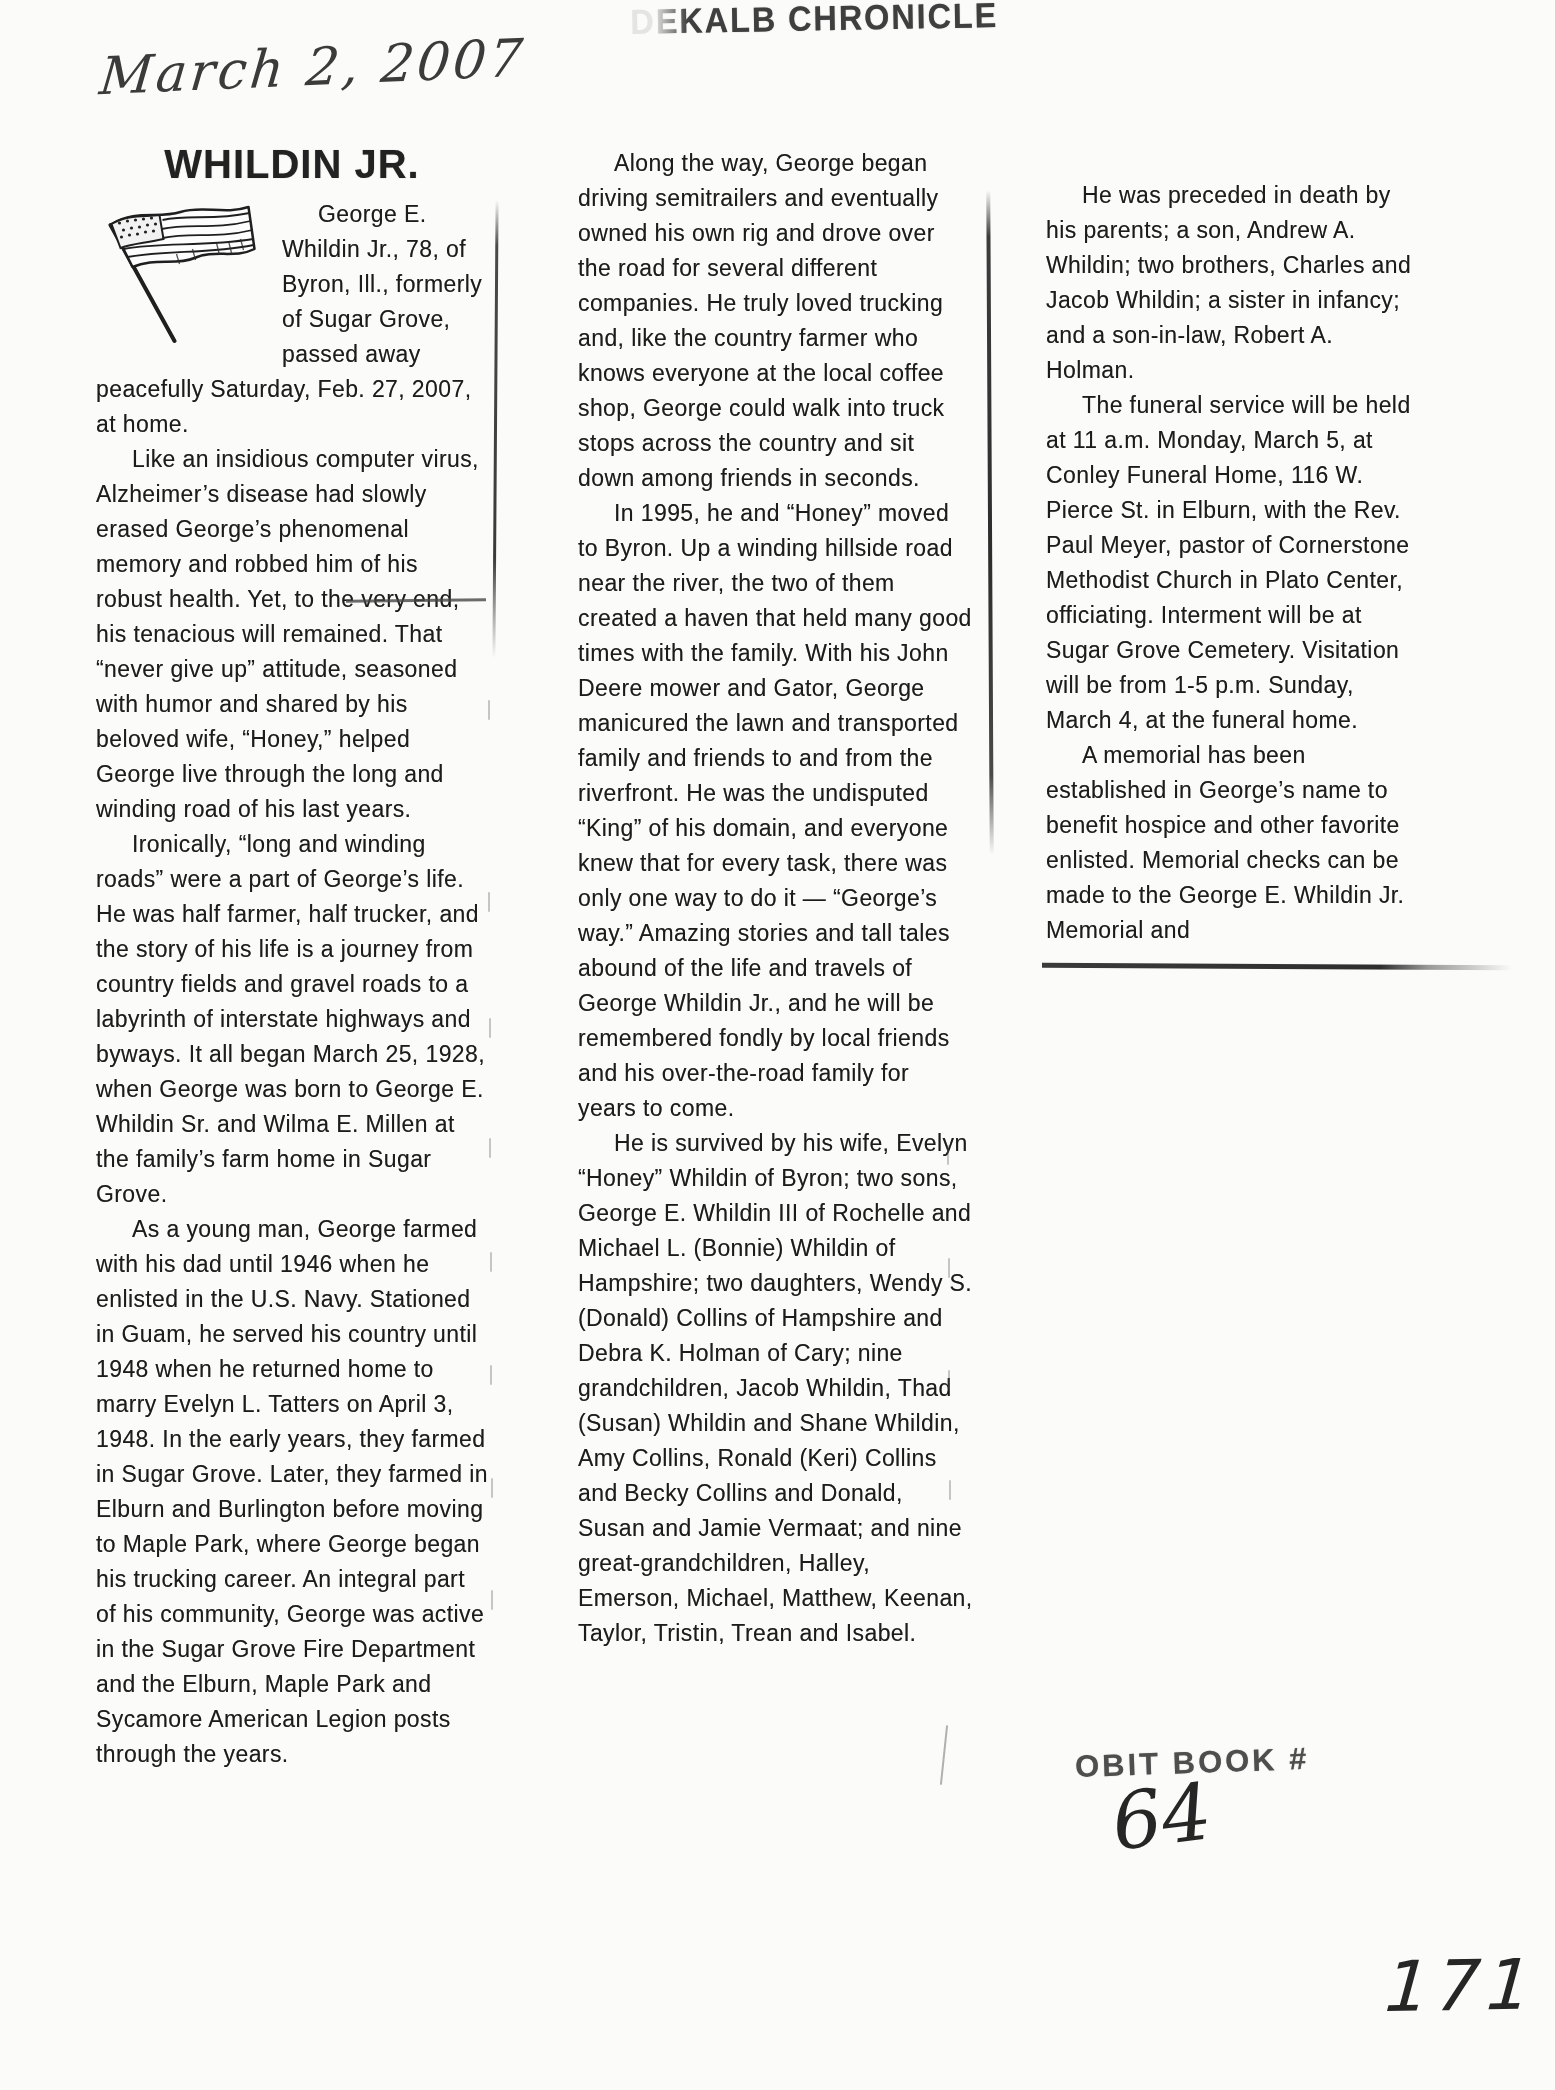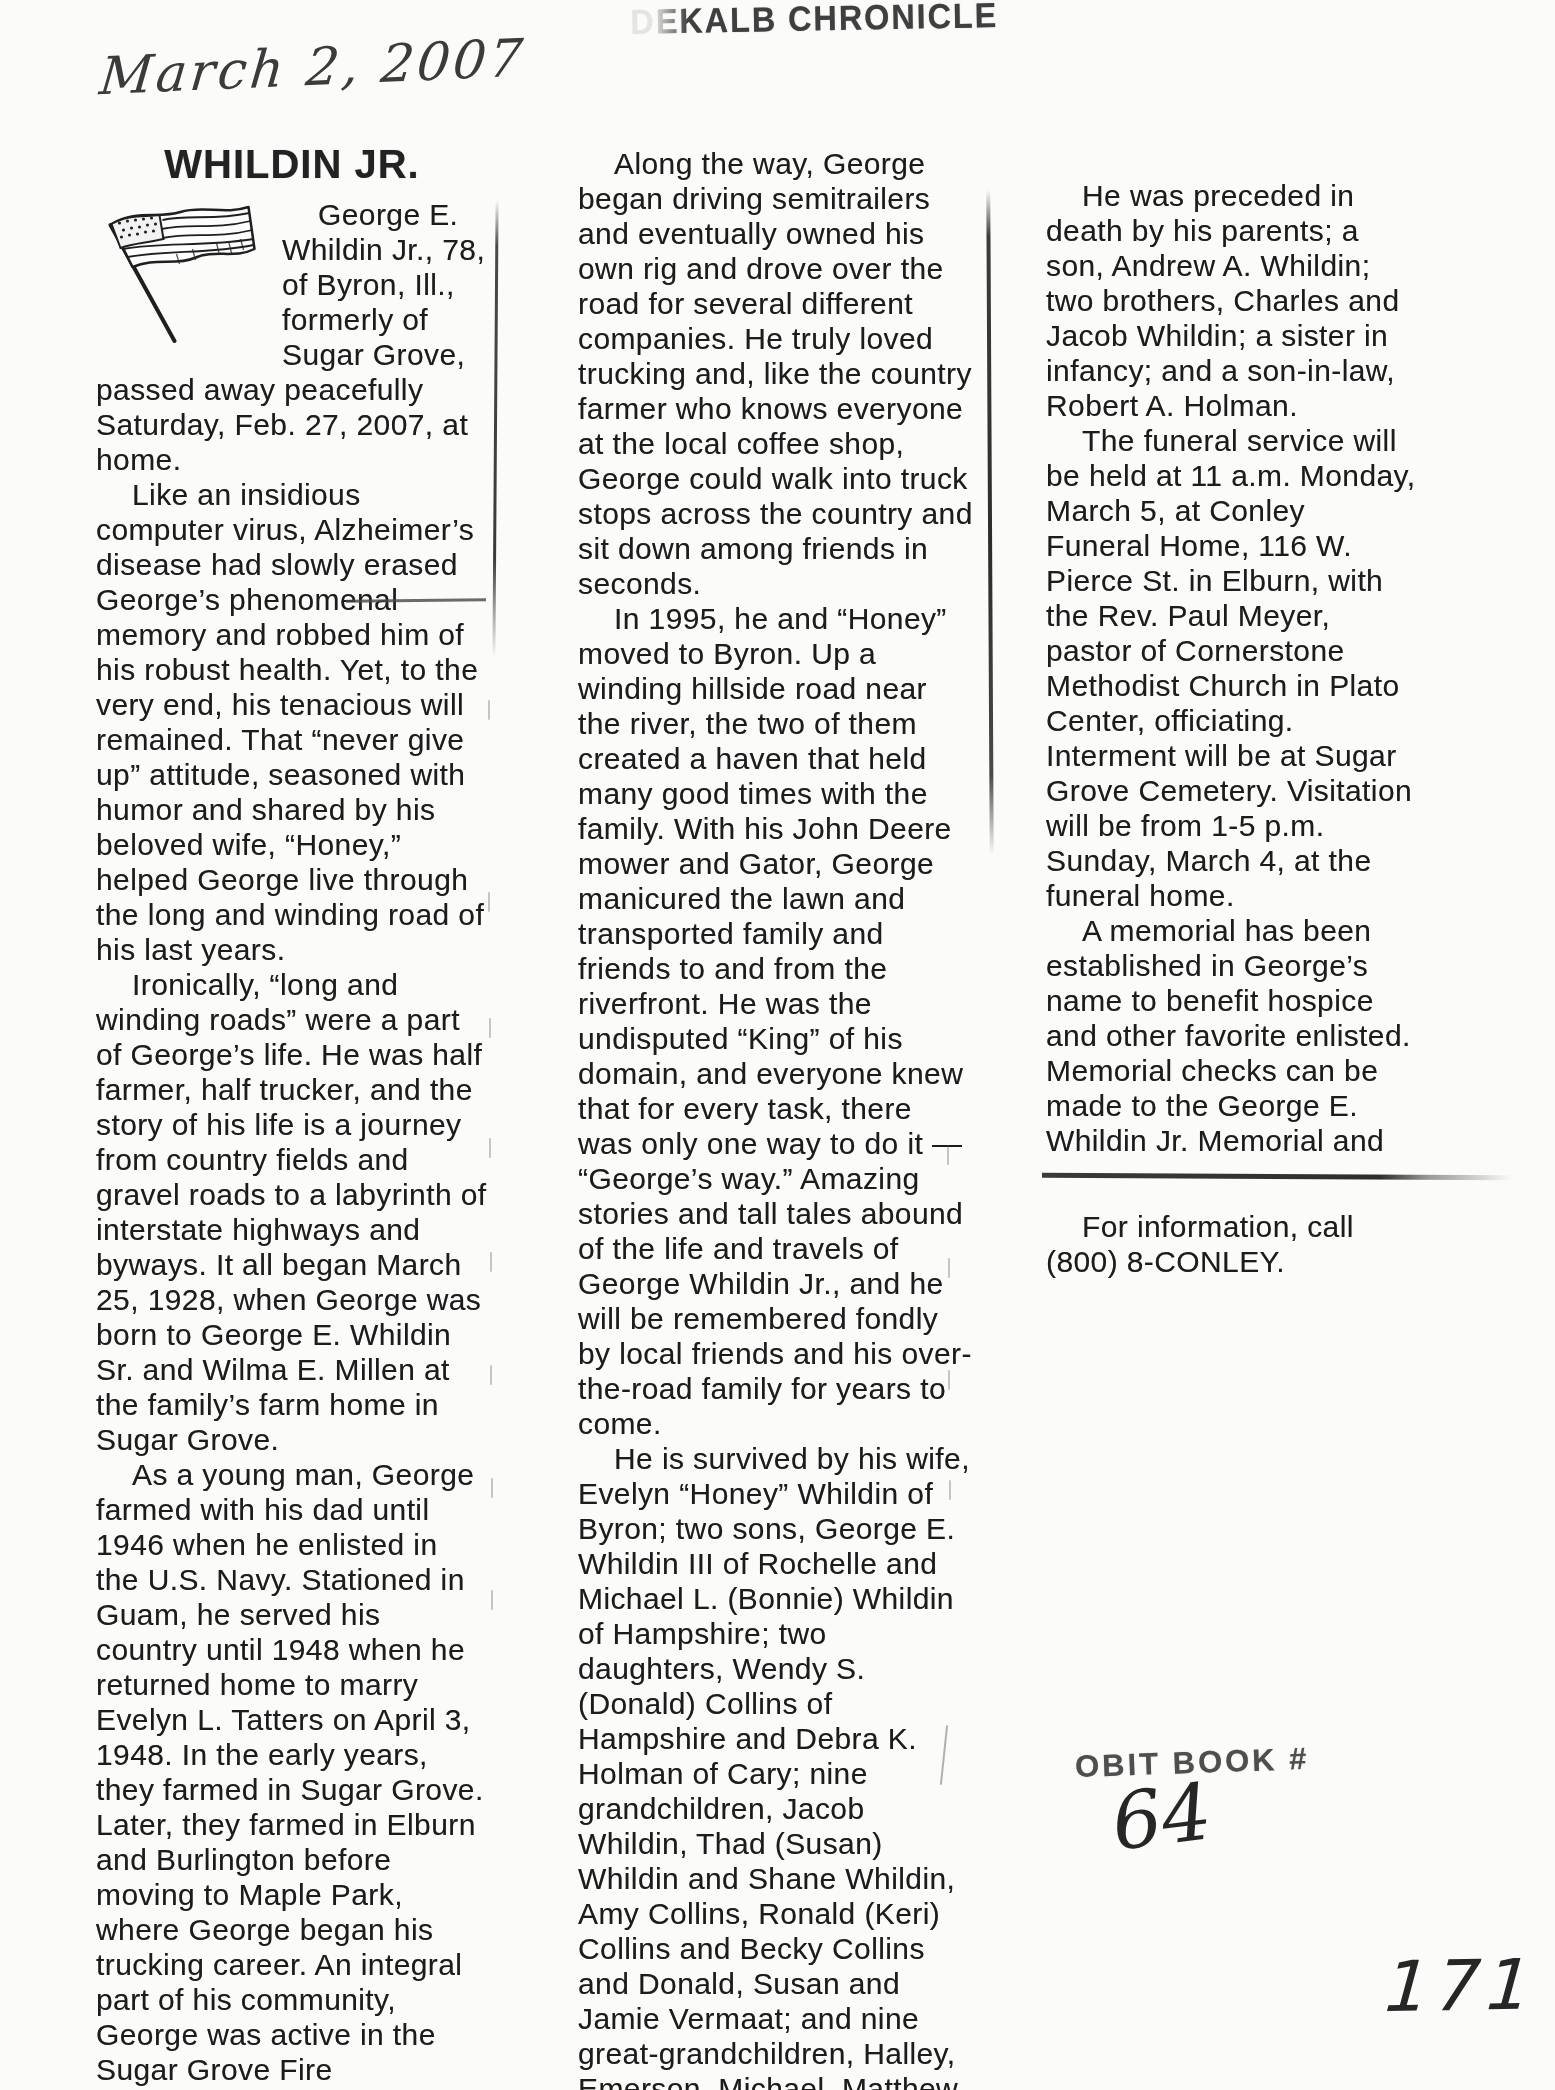--- a/index.html
+++ b/index.html
@@ -61,21 +61,21 @@
   .col1{left:96px;top:142px;width:392px;}
   .col2{left:578px;top:146px;width:396px;}
   .col3{left:1046px;top:178px;width:372px;}
   .headline{
     text-align:center;font-weight:bold;
     font-size:40px;line-height:45px;letter-spacing:1px;
     color:#222;margin-bottom:10px;
     text-shadow:0 0 1px rgba(40,40,40,.4);
   }
   .para{
-    font-size:30px;line-height:35px;letter-spacing:0.4px;
+    font-size:23px;line-height:35px;letter-spacing:0.4px;
     text-indent:36px;margin:0;color:#1c1c1c;
     text-shadow:0 0 0.5px rgba(35,35,35,.45);
   }
   .para.no-indent{text-indent:0;}
   .flag{
     float:left;width:176px;height:150px;
     margin:2px 10px 0 0;
   }
   .tear-line{
     width:470px;height:5px;margin:16px 0 30px -4px;
@@ -166,21 +166,20 @@
     <p class="para">Along the way, George began driving semitrailers and eventually owned his own rig and drove over the road for several different companies. He truly loved trucking and, like the country farmer who knows everyone at the local coffee shop, George could walk into truck stops across the country and sit down among friends in seconds.</p>
     <p class="para">In 1995, he and “Honey” moved to Byron. Up a winding hillside road near the river, the two of them created a haven that held many good times with the family. With his John Deere mower and Gator, George manicured the lawn and transported family and friends to and from the riverfront. He was the undisputed “King” of his domain, and everyone knew that for every task, there was only one way to do it — “George’s way.” Amazing stories and tall tales abound of the life and travels of George Whildin Jr., and he will be remembered fondly by local friends and his over-the-road family for years to come.</p>
     <p class="para">He is survived by his wife, Evelyn “Honey” Whildin of Byron; two sons, George E. Whildin III of Rochelle and Michael L. (Bonnie) Whildin of Hampshire; two daughters, Wendy S. (Donald) Collins of Hampshire and Debra K. Holman of Cary; nine grandchildren, Jacob Whildin, Thad (Susan) Whildin and Shane Whildin, Amy Collins, Ronald (Keri) Collins and Becky Collins and Donald, Susan and Jamie Vermaat; and nine great-grandchildren, Halley, Emerson, Michael, Matthew, Keenan, Taylor, Tristin, Trean and Isabel.</p>
   </div>
 
   <div class="col col3">
     <p class="para">He was preceded in death by his parents; a son, Andrew A. Whildin; two brothers, Charles and Jacob Whildin; a sister in infancy; and a son-in-law, Robert A. Holman.</p>
     <p class="para">The funeral service will be held at 11 a.m. Monday, March 5, at Conley Funeral Home, 116 W. Pierce St. in Elburn, with the Rev. Paul Meyer, pastor of Cornerstone Methodist Church in Plato Center, officiating. Interment will be at Sugar Grove Cemetery. Visitation will be from 1-5 p.m. Sunday, March 4, at the funeral home.</p>
     <p class="para">A memorial has been established in George’s name to benefit hospice and other favorite enlisted. Memorial checks can be made to the George E. Whildin Jr. Memorial and</p>
     <div class="tear-line"></div>
-    <p class="para">For information, call (800) 8-CONLEY.</p>
   </div>
 
   <div class="rule-v1"></div>
   <div class="rule-v2"></div>
   <div class="underline-mark"></div>
   <div class="dash-v" style="left:488px;top:700px;"></div>
   <div class="dash-v" style="left:488px;top:892px;"></div>
   <div class="dash-v" style="left:489px;top:1018px;"></div>
   <div class="dash-v" style="left:489px;top:1138px;"></div>
   <div class="dash-v" style="left:490px;top:1252px;"></div>

